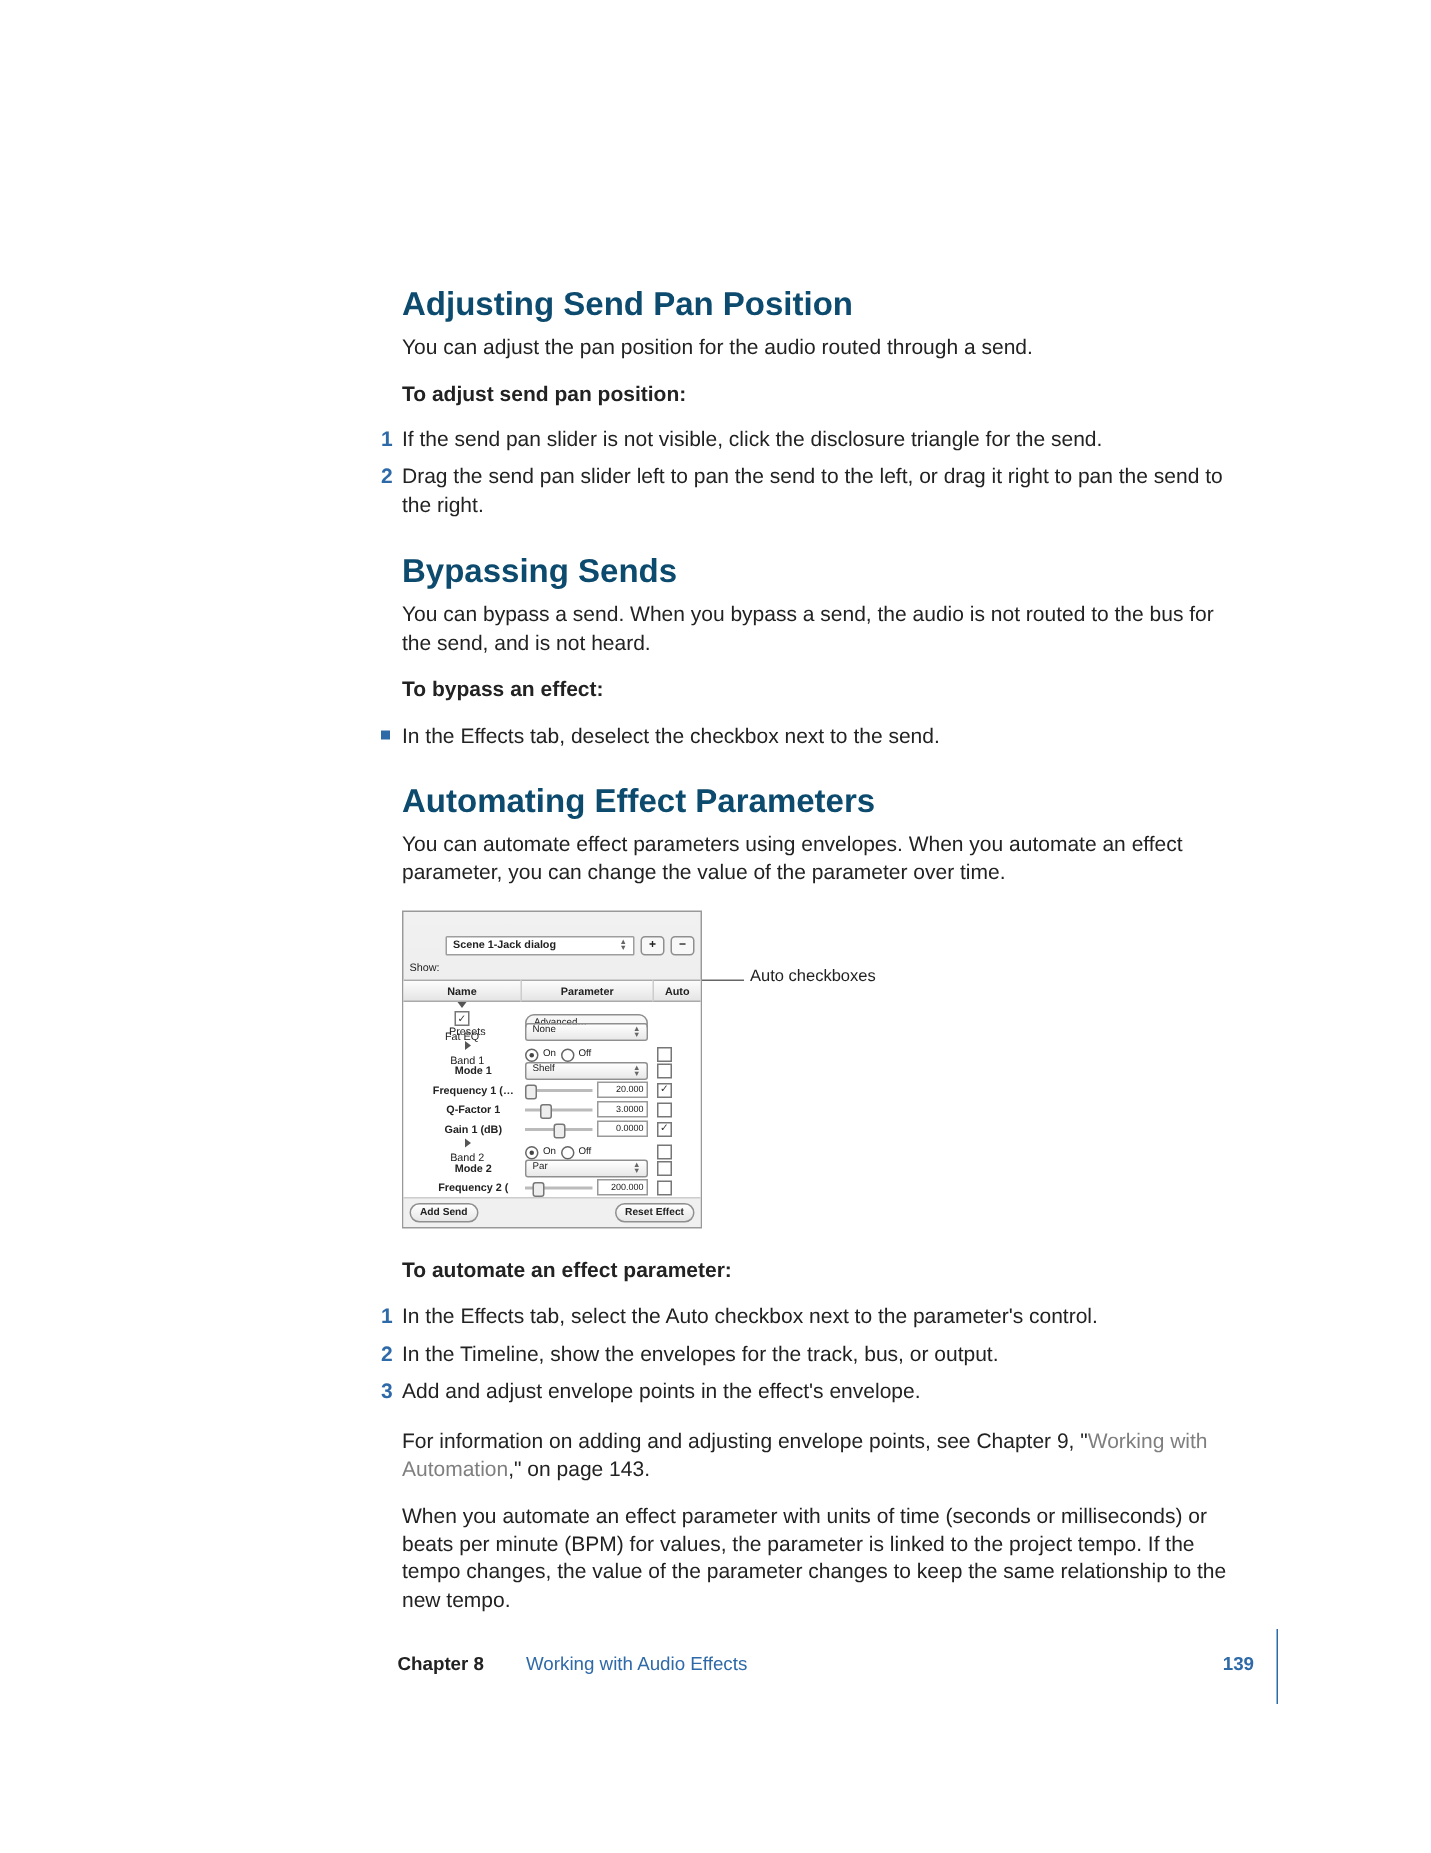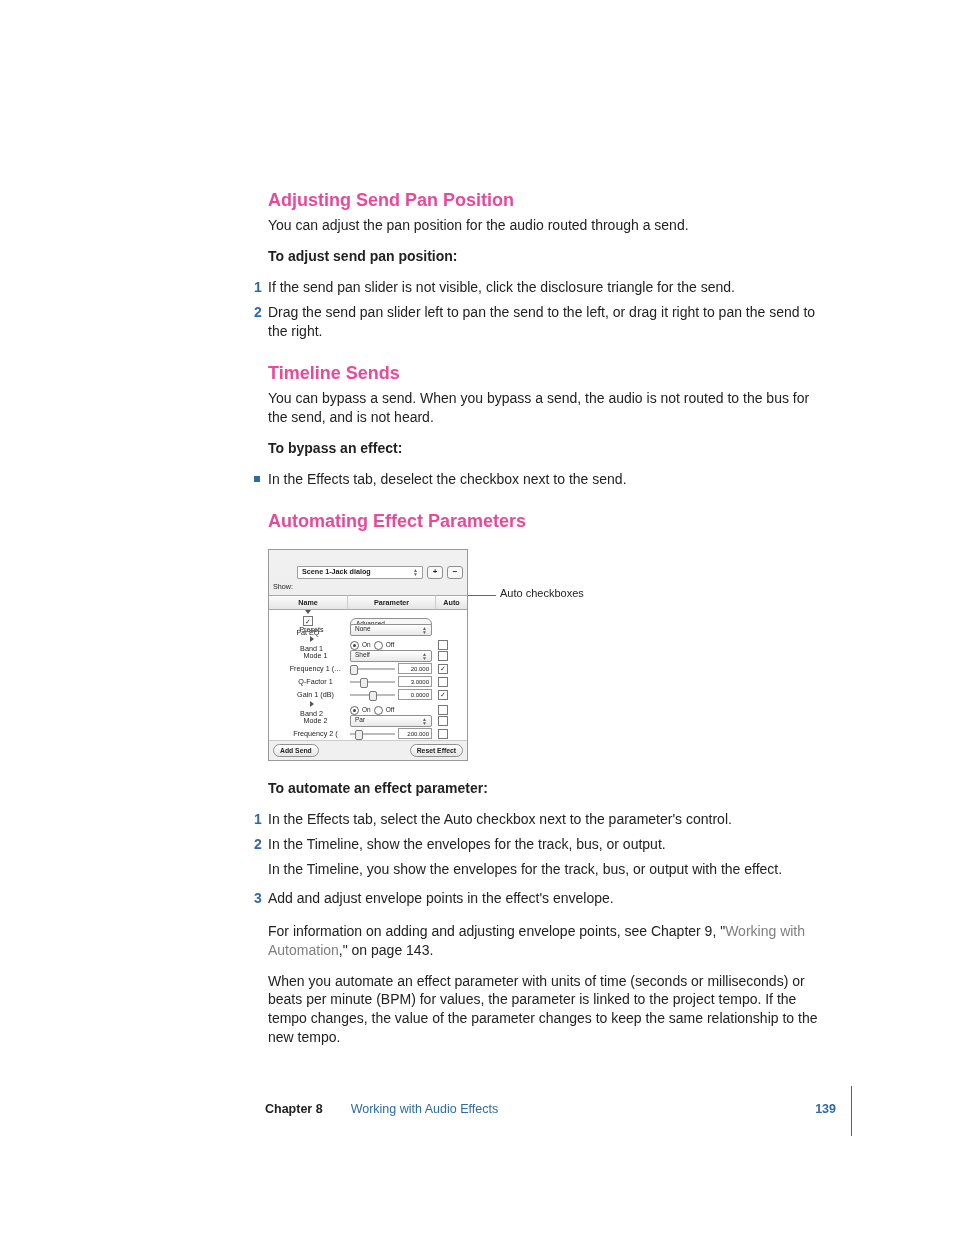--- a/index.html
+++ b/index.html
@@ -13,22 +13,22 @@
     line-height: 1.35;
   }
   .page {
     position: relative;
     box-sizing: border-box;
     width: 954px;
     min-height: 1235px;
     padding: 168px 125px 0 268px;
   }
   h2.section {
-    color: #ec4899;
-    font-size: 18px;
+    color: #0c4a6e;
+    font-size: 22px;
     font-weight: 600;
     margin: 20px 0 2px 0;
   }
   p {
     margin: 4px 0 12px 0;
   }
   .bold {
     font-weight: 600;
   }
   ol.steps {
@@ -136,21 +136,21 @@
   .row {
     display: grid;
     grid-template-columns: 78px 88px 32px;
     align-items: center;
     height: 13px;
   }
   .row > div { padding: 0 3px; flex-direction: column; }
   .namecell { display: flex; align-items: center; gap: 2px; }
   .indent1 { padding-left: 4px; }
   .indent2 { padding-left: 10px !important; }
-  .indent3 { padding-left: 18px !important; }
+  .indent3 { padding-left: 18px !important; font-weight: bold; }
 
   .tri-down {
     width: 0; height: 0;
     border-left: 3px solid transparent;
     border-right: 3px solid transparent;
     border-top: 4px solid #555;
     display: inline-block;
   }
   .tri-right {
     width: 0; height: 0;
@@ -315,29 +315,30 @@
 <div class="page">
 
   <h2 class="section">Adjusting Send Pan Position</h2>
   <p>You can adjust the pan position for the audio routed through a send.</p>
   <p class="bold">To adjust send pan position:</p>
   <ol class="steps">
     <li><span class="num">1</span><span>If the send pan slider is not visible, click the disclosure triangle for the send.</span></li>
     <li><span class="num">2</span><span>Drag the send pan slider left to pan the send to the left, or drag it right to pan the send to the right.</span></li>
   </ol>
 
-  <h2 class="section">Timeline Sends</h2>
+  <h2 class="section">Bypassing Sends</h2>
   <p>You can bypass a send. When you bypass a send, the audio is not routed to the bus for the send, and is not heard.</p>
   <p class="bold">To bypass an effect:</p>
   <div class="bullet-line">
     <span class="sq"></span>
     <span>In the Effects tab, deselect the checkbox next to the send.</span>
   </div>
 
   <h2 class="section">Automating Effect Parameters</h2>
+  <p>You can automate effect parameters using envelopes. When you automate an effect parameter, you can change the value of the parameter over time.</p>
 
   <div class="panel-wrap">
     <div class="panel">
 
       <div class="p-top">
         <span class="lbl">Show:</span>
         <div class="show-box">
           <span>Scene 1-Jack dialog</span>
           <span class="updown">
               <span>▲</span>
@@ -533,21 +534,20 @@
     </div>
 
     <div class="callout-line"></div>
     <div class="callout-label">Auto checkboxes</div>
   </div>
 
   <p class="bold">To automate an effect parameter:</p>
   <ol class="steps">
     <li><span class="num">1</span><span>In the Effects tab, select the Auto checkbox next to the parameter's control.</span></li>
     <li><span class="num">2</span><span>In the Timeline, show the envelopes for the track, bus, or output.</span>
-      <div class="step-sub">In the Timeline, you show the envelopes for the track, bus, or output with the effect.</div>
     </li>
     <li><span class="num">3</span><span>Add and adjust envelope points in the effect's envelope.</span></li>
   </ol>
 
   <p>
     <span>For information on adding and adjusting envelope points, see Chapter 9, "</span><span class="link">Working with Automation</span><span>," on page 143.</span>
   </p>
 
   <p>When you automate an effect parameter with units of time (seconds or milliseconds) or beats per minute (BPM) for values, the parameter is linked to the project tempo. If the tempo changes, the value of the parameter changes to keep the same relationship to the new tempo.</p>
 

